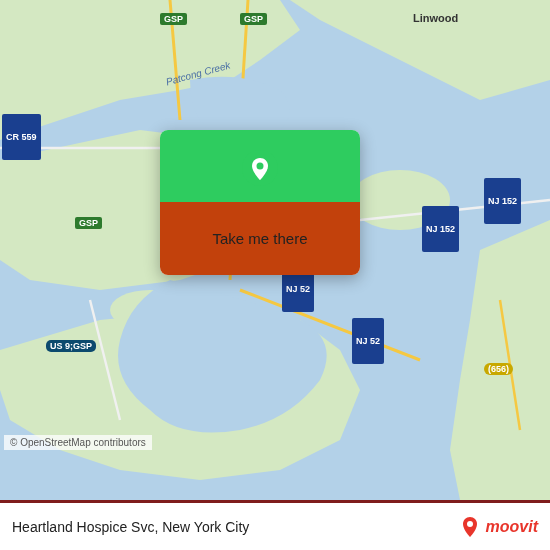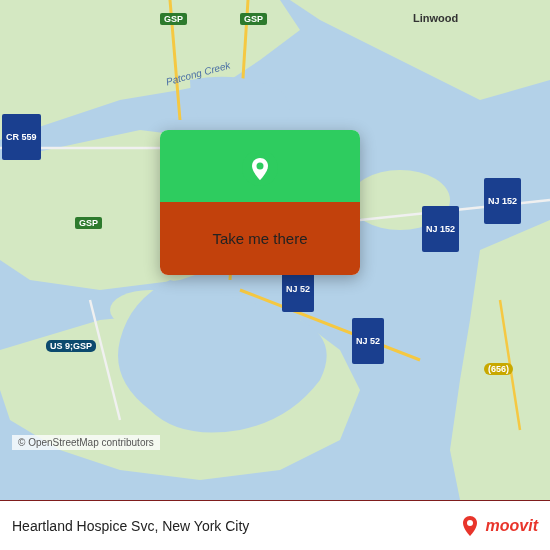--- a/index.html
+++ b/index.html
@@ -75,34 +75,34 @@
       transform: translateX(-50%);
       border-left: 12px solid transparent;
       border-right: 12px solid transparent;
       border-top: 12px solid white;
     }
 
     
     #attribution-bar {
       position: absolute;
       bottom: 50px;
-      left: 12px;
+      left: 4px;
       background: rgba(255,255,255,0.75);
       font-size: 10px;
       color: #555;
       padding: 2px 6px;
       z-index: 5;
     }
 
     
     #bottom-bar {
       width: 550px;
       height: 50px;
       background: white;
-      border-top: 1px solid #7f1d1d;
+      border-top: 3px solid #7f1d1d;
       display: flex;
       align-items: center;
       justify-content: space-between;
       padding: 0 12px;
     }
 
     #place-name {
       font-size: 14px;
       font-weight: 500;
       color: #222;

